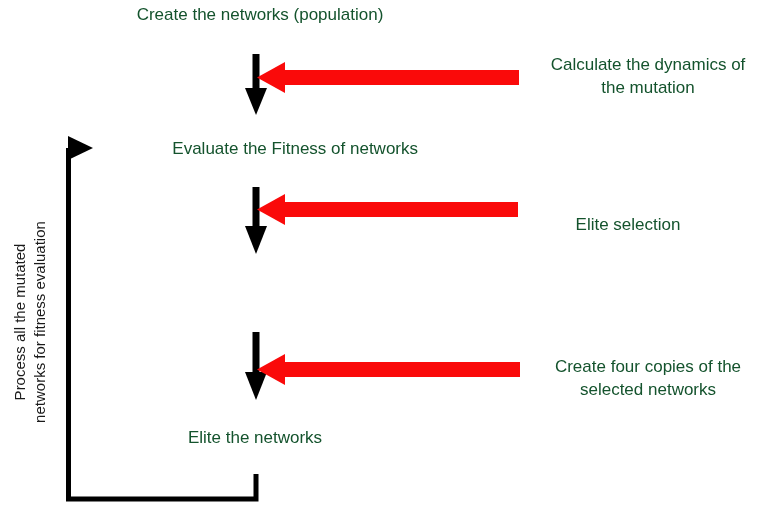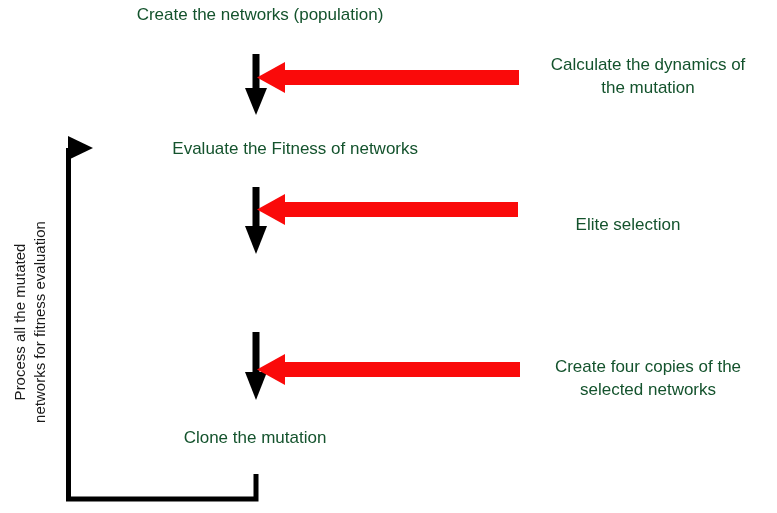--- a/index.html
+++ b/index.html
@@ -53,21 +53,21 @@
 </head>
 <body>
 
 <div id="canvas">
 
   <div class="label step-label" style="left:95px; top:4px; width:330px;">Create the networks (population)</div>
 
   <div class="label step-label" style="left:98px; top:138px; width:320px; text-align:right;">Evaluate the Fitness of networks</div>
 
 
-  <div class="label step-label" style="left:115px; top:427px; width:280px;">Clone the mutation</div>
+  <div class="label step-label" style="left:115px; top:427px; width:280px;">Elite the networks</div>
 
   <div class="label side-label" style="left:519px; top:54px; width:258px;">Calculate the dynamics of
 the mutation</div>
 
   <div class="label side-label" style="left:519px; top:198px; width:218px;margin-top:16px;">Elite selection</div>
 
   <div class="label side-label" style="left:519px; top:348px; width:258px;margin-top:8px;">Create four copies of the
 selected networks</div>
 
   <div class="vlabel" style="left:-118px; top:300px; width:300px; height:44px;">Process all the mutated

